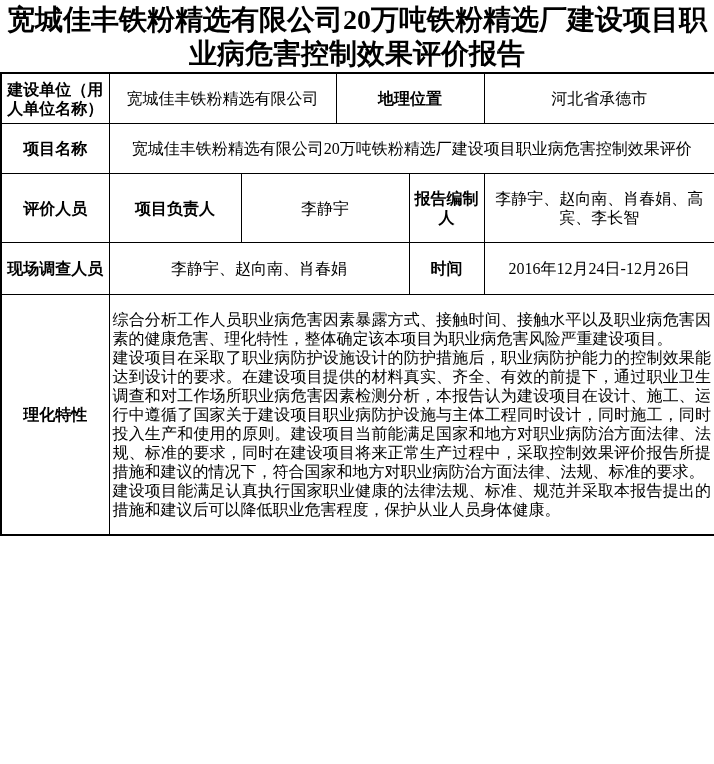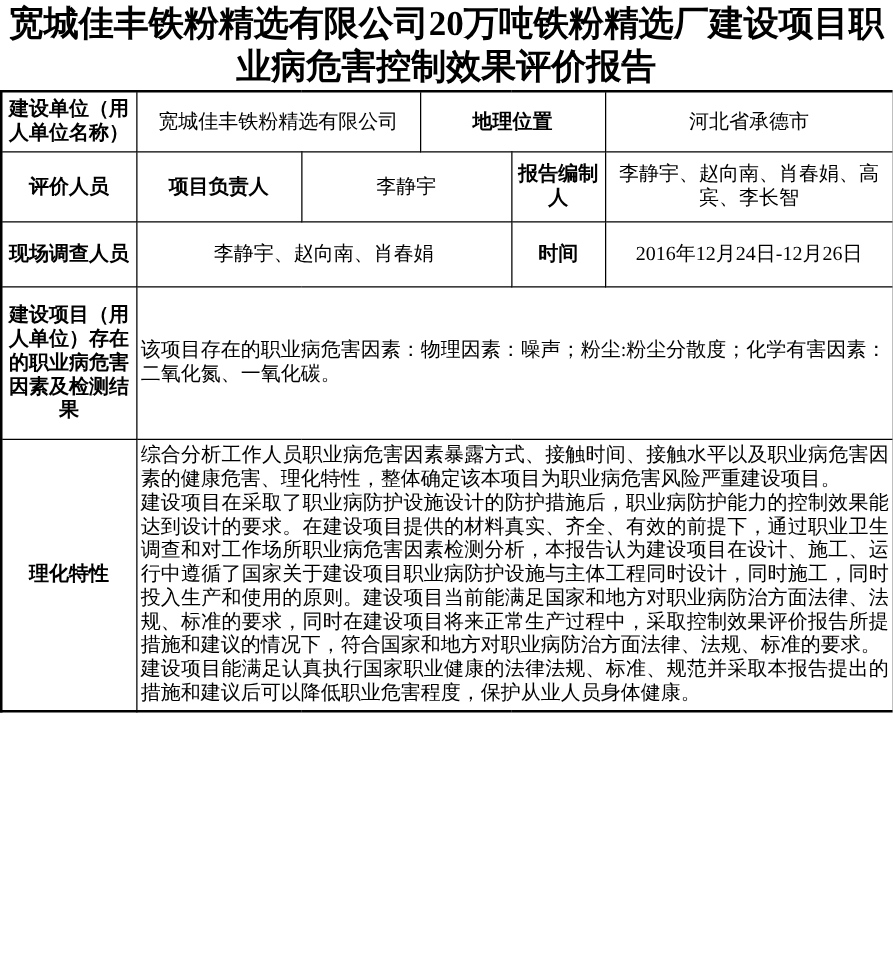--- a/index.html
+++ b/index.html
@@ -26,21 +26,21 @@
     width: 714px;
     table-layout: fixed;
     border-collapse: collapse;
     border: 2px solid #000000;
   }
   table.report th, table.report td {
     border: 1px solid #000000;
     font-size: 16px;
     line-height: 19px;
     vertical-align: middle;
-    padding: 0 3px;
+    padding: 15px 3px;
     overflow: hidden;
     word-break: break-all;
   }
   table.report th {
     font-weight: bold;
     text-align: center;
     padding: 1px 2px;
   }
   table.report td { text-align: center; }
   table.report td.left { text-align: left; }
@@ -66,41 +66,41 @@
     </colgroup>
 
     <tbody>
         <tr style="height:48px">
       <th>建设单位（用人单位名称）</th>
       <td colspan="2">宽城佳丰铁粉精选有限公司</td>
       <th colspan="2">地理位置</th>
       <td>河北省承德市</td>
     </tr>
 
+    <tr style="height:50px">
+      <th>项目名称</th>
+      <td colspan="5">宽城佳丰铁粉精选有限公司20万吨铁粉精选厂建设项目职业病危害控制效果评价</td>
+    </tr>
 
 
     <tr style="height:56px">
       <th>评价人员</th>
       <th>项目负责人</th>
       <td colspan="2">李静宇</td>
       <th class="tight">报告编制人</th>
       <td>李静宇、赵向南、肖春娟、高宾、李长智</td>
     </tr>
 
     <tr style="height:52px">
       <th>现场调查人员</th>
       <td colspan="3">李静宇、赵向南、肖春娟</td>
       <th>时间</th>
       <td>2016年12月24日-12月26日</td>
     </tr>
 
-    <tr style="height:122px">
-      <th>建设项目（用人单位）存在的职业病危害因素及检测结果</th>
-      <td colspan="5" class="left">该项目存在的职业病危害因素：物理因素：噪声；粉尘:粉尘分散度；化学有害因素：二氧化氮、一氧化碳。</td>
-    </tr>
 
     <tr style="height:218px">
       <th>理化特性</th>
       <td colspan="5" class="left just">
         <div class="concl-p">综合分析工作人员职业病危害因素暴露方式、接触时间、接触水平以及职业病危害因素的健康危害、理化特性，整体确定该本项目为职业病危害风险严重建设项目。</div>
         <div class="concl-p">建设项目在采取了职业病防护设施设计的防护措施后，职业病防护能力的控制效果能达到设计的要求。在建设项目提供的材料真实、齐全、有效的前提下，通过职业卫生调查和对工作场所职业病危害因素检测分析，本报告认为建设项目在设计、施工、运行中遵循了国家关于建设项目职业病防护设施与主体工程同时设计，同时施工，同时投入生产和使用的原则。建设项目当前能满足国家和地方对职业病防治方面法律、法规、标准的要求，同时在建设项目将来正常生产过程中，采取控制效果评价报告所提措施和建议的情况下，符合国家和地方对职业病防治方面法律、法规、标准的要求。</div>
         <div class="concl-p">建设项目能满足认真执行国家职业健康的法律法规、标准、规范并采取本报告提出的措施和建议后可以降低职业危害程度，保护从业人员身体健康。</div>
       </td>
     </tr>
 

